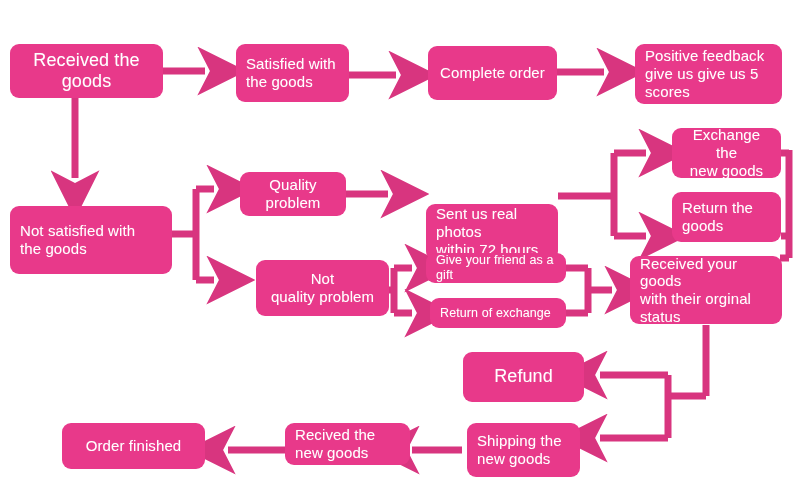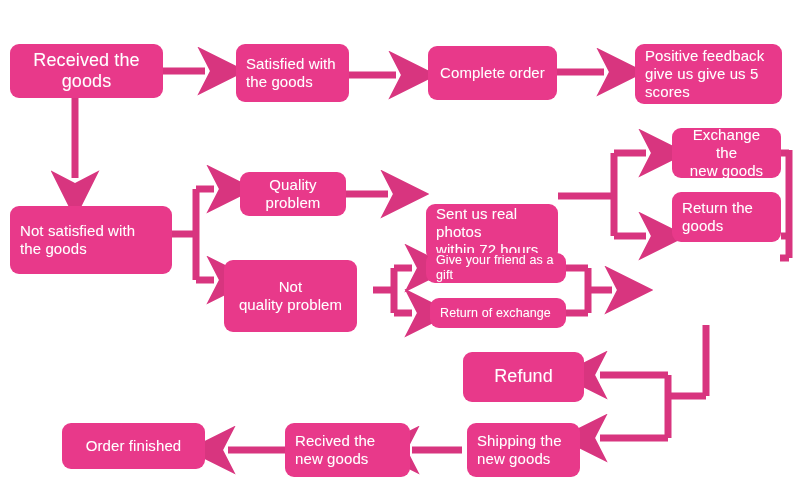--- a/index.html
+++ b/index.html
@@ -123,21 +123,21 @@
 
   <div class="node left f15" style="left:10px; top:206px; width:162px; height:68px;">
     <span style="white-space:pre-line;">Not satisfied with
 the goods</span>
   </div>
 
   <div class="node center f15" style="left:240px; top:172px; width:106px; height:44px;">
     <span style="white-space:pre-line;">Quality problem</span>
   </div>
 
-  <div class="node center f15" style="left:224px; top:260px; width:133px; height:72px;">
+  <div class="node center f15" style="left:256px; top:260px; width:133px; height:56px;">
     <span style="white-space:pre-line;">Not
 quality problem</span>
   </div>
 
   <div class="node left f15" style="left:426px; top:168px; width:132px; height:56px;margin-top:36px;">
     <span style="white-space:pre-line;">Sent us real photos
 within 72 hours</span>
   </div>
 
   <div class="node left f15" style="left:672px; top:128px; width:109px; height:50px;text-align:center;">
@@ -151,31 +151,36 @@
   </div>
 
   <div class="node left f12" style="left:426px; top:253px; width:140px; height:30px;">
     <span style="white-space:pre-line;">Give your friend as a gift</span>
   </div>
 
   <div class="node left f12" style="left:430px; top:298px; width:136px; height:30px;">
     <span style="white-space:pre-line;">Return of exchange</span>
   </div>
 
+  <div class="node left f15" style="left:630px; top:256px; width:152px; height:68px;">
+    <span style="white-space:pre-line;">Received your goods
+with their orginal
+status</span>
+  </div>
 
   <div class="node center f17" style="left:463px; top:352px; width:121px; height:50px;">
     <span style="white-space:pre-line;">Refund</span>
   </div>
 
   <div class="node left f15" style="left:467px; top:423px; width:113px; height:54px;">
     <span style="white-space:pre-line;">Shipping the
 new goods</span>
   </div>
 
-  <div class="node left f15" style="left:285px; top:423px; width:125px; height:54px;">
+  <div class="node left f15" style="left:285px; top:423px; width:125px; height:42px;">
     <span style="white-space:pre-line;">Recived the
 new goods</span>
   </div>
 
   <div class="node center f15" style="left:62px; top:423px; width:143px; height:46px;">
     <span style="white-space:pre-line;">Order finished</span>
   </div>
 
 </div>
 

